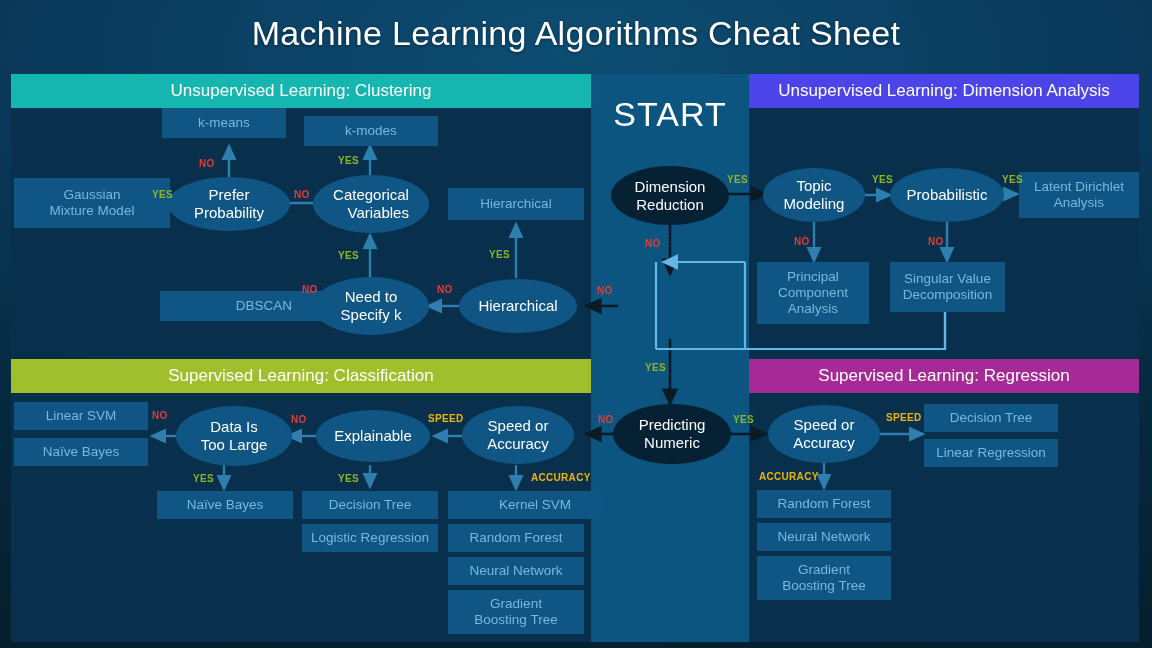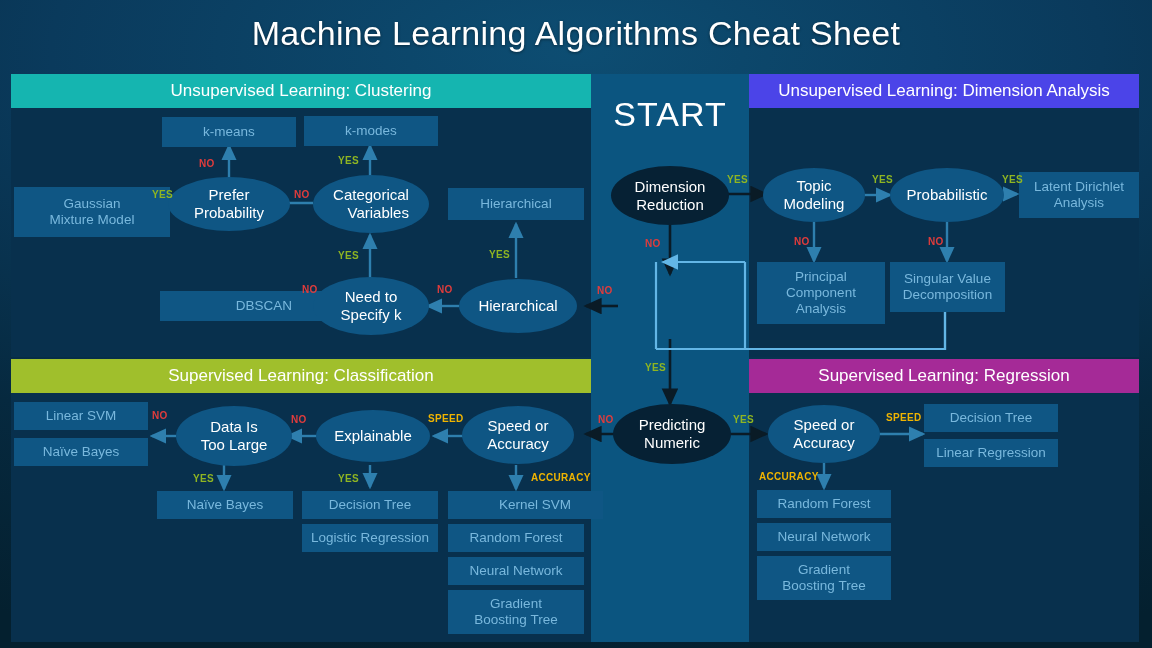--- a/index.html
+++ b/index.html
@@ -139,23 +139,23 @@
     <path d="M745,349 L945,349 L945,297" stroke="#63b6e6" stroke-width="2.2" fill="none"></path>
   </svg>
 
   <div class="panel-hdr hdr-tl">Unsupervised Learning: Clustering</div>
   <div class="panel-hdr hdr-tr">Unsupervised Learning: Dimension Analysis</div>
   <div class="panel-hdr hdr-bl">Supervised Learning: Classification</div>
   <div class="panel-hdr hdr-br">Supervised Learning: Regression</div>
 
   <div class="start-label">START</div>
 
-  <div class="box" style="left:162px;top:117px;width:134px;height:30px;">k-means</div>
+  <div class="box" style="left:162px;top:108px;width:124px;height:30px;">k-means</div>
   <div class="box" style="left:304px;top:116px;width:134px;height:30px;">k-modes</div>
-  <div class="box" style="left:14px;top:178px;width:156px;height:50px;margin-top:9px;">Gaussian<br>Mixture Model</div>
+  <div class="box" style="left:14px;top:178px;width:156px;height:50px;">Gaussian<br>Mixture Model</div>
   <div class="box" style="left:448px;top:188px;width:136px;height:32px;">Hierarchical</div>
   <div class="box" style="left:160px;top:291px;width:136px;height:30px;padding-left:36px;">DBSCAN</div>
 
   <div class="ell" style="left:168px;top:177px;width:122px;height:54px;">Prefer<br>Probability</div>
   <div class="ell" style="left:313px;top:175px;width:116px;height:58px;text-align:right;">Categorical<br>Variables</div>
   <div class="ell" style="left:313px;top:277px;width:116px;height:58px;">Need to<br>Specify k</div>
   <div class="ell" style="left:459px;top:279px;width:118px;height:54px;">Hierarchical</div>
 
   <div class="lbl no" style="left:199px;top:158px;">NO</div>
   <div class="lbl yes" style="left:338px;top:155px;">YES</div>
@@ -163,21 +163,21 @@
   <div class="lbl no" style="left:294px;top:189px;">NO</div>
   <div class="lbl yes" style="left:338px;top:250px;">YES</div>
   <div class="lbl no" style="left:302px;top:284px;">NO</div>
   <div class="lbl yes" style="left:489px;top:249px;">YES</div>
   <div class="lbl no" style="left:437px;top:284px;">NO</div>
 
   <div class="ell" style="left:763px;top:168px;width:102px;height:54px;">Topic<br>Modeling</div>
   <div class="ell" style="left:890px;top:168px;width:114px;height:54px;">Probabilistic</div>
 
   <div class="box" style="left:1019px;top:172px;width:120px;height:46px;">Latent Dirichlet<br>Analysis</div>
-  <div class="box" style="left:757px;top:262px;width:128px;height:62px;">Principal<br>Component<br>Analysis</div>
+  <div class="box" style="left:757px;top:262px;width:112px;height:62px;">Principal<br>Component<br>Analysis</div>
   <div class="box" style="left:890px;top:262px;width:115px;height:50px;">Singular Value<br>Decomposition</div>
 
   <div class="lbl yes" style="left:872px;top:174px;">YES</div>
   <div class="lbl no" style="left:794px;top:236px;">NO</div>
   <div class="lbl yes" style="left:1002px;top:174px;">YES</div>
   <div class="lbl no" style="left:928px;top:236px;">NO</div>
 
   <div class="box" style="left:14px;top:402px;width:134px;height:28px;">Linear SVM</div>
   <div class="box" style="left:14px;top:438px;width:134px;height:28px;">Naïve Bayes</div>
 

